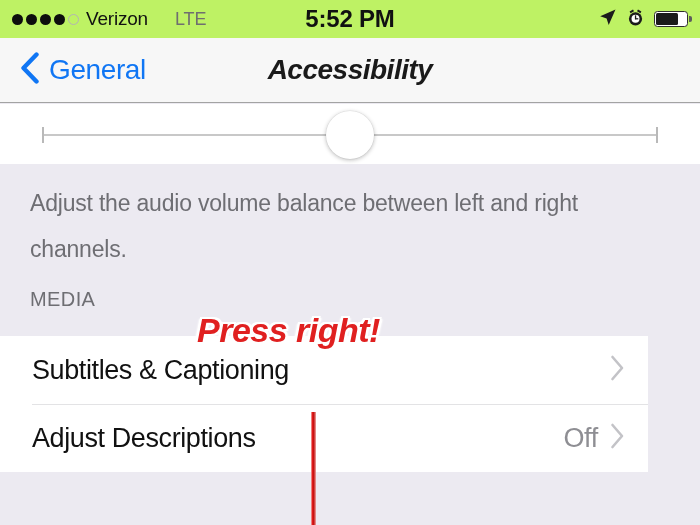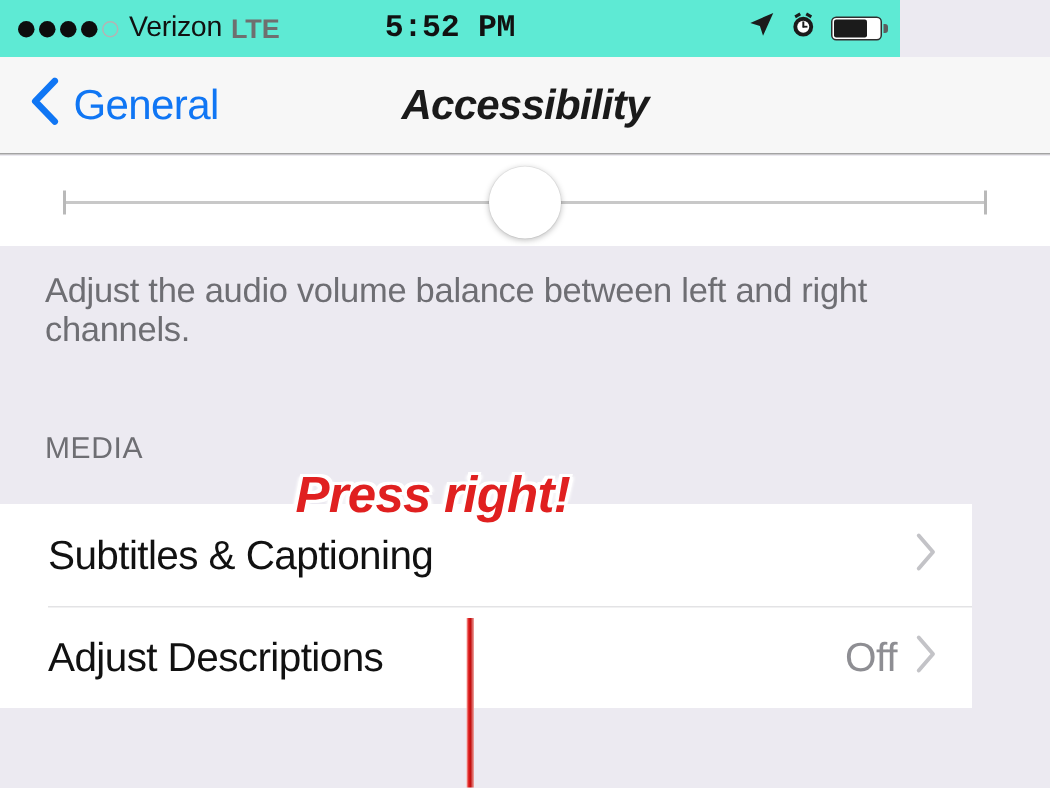--- a/index.html
+++ b/index.html
@@ -18,23 +18,23 @@
     position: relative;
     width: 700px;
     height: 525px;
     background: #eceaf1;
   }
 
   
   .status-bar {
     position: absolute;
     left: 0; top: 0;
-    width: 600px;
+    width: 700px;
     height: 38px;
-    background: #5eead4;
+    background: #bef264;
     display: flex;
     align-items: center;
     box-sizing: border-box;
     padding: 0 12px;
   }
   .status-left {
     display: flex;
     align-items: center;
     flex: 1 1 0;
   }
@@ -70,30 +70,28 @@
     box-sizing: border-box;
   }
   .carrier {
     font-size: 19px;
     color: #111;
     letter-spacing: -0.2px;
   }
   .network {
     font-size: 18px;
     color: #6f6f6f;
-    margin-left: 6px;
+    margin-left: 27px;
     letter-spacing: -0.1px;
-    font-weight: bold;
   }
   .clock {
-    font-size: 21px;
+    font-size: 24px;
     font-weight: bold;
     color: #111;
     letter-spacing: -0.2px;
-    font-family: Liberation Mono, monospace;
   }
   .loc-arrow { display: block; }
   .alarm-icon { display: block; }
   .battery {
     position: relative;
     width: 34px;
     height: 16px;
     border: 1.6px solid #2e2e2e;
     border-radius: 3.5px;
     box-sizing: border-box;
@@ -202,21 +200,21 @@
     left: 0; top: 164px;
     width: 700px;
     height: 110px;
     background: #eceaf1;
     box-sizing: border-box;
     padding: 16px 30px 0 30px;
   }
   .footer-desc p {
     margin: 0;
     font-size: 23px;
-    line-height: 26px;
+    line-height: 46px;
     color: #6e6e73;
     letter-spacing: -0.2px;
     max-width: 582px;
   }
 
   
   .section-header {
     position: absolute;
     left: 0; top: 274px;
     width: 700px;

